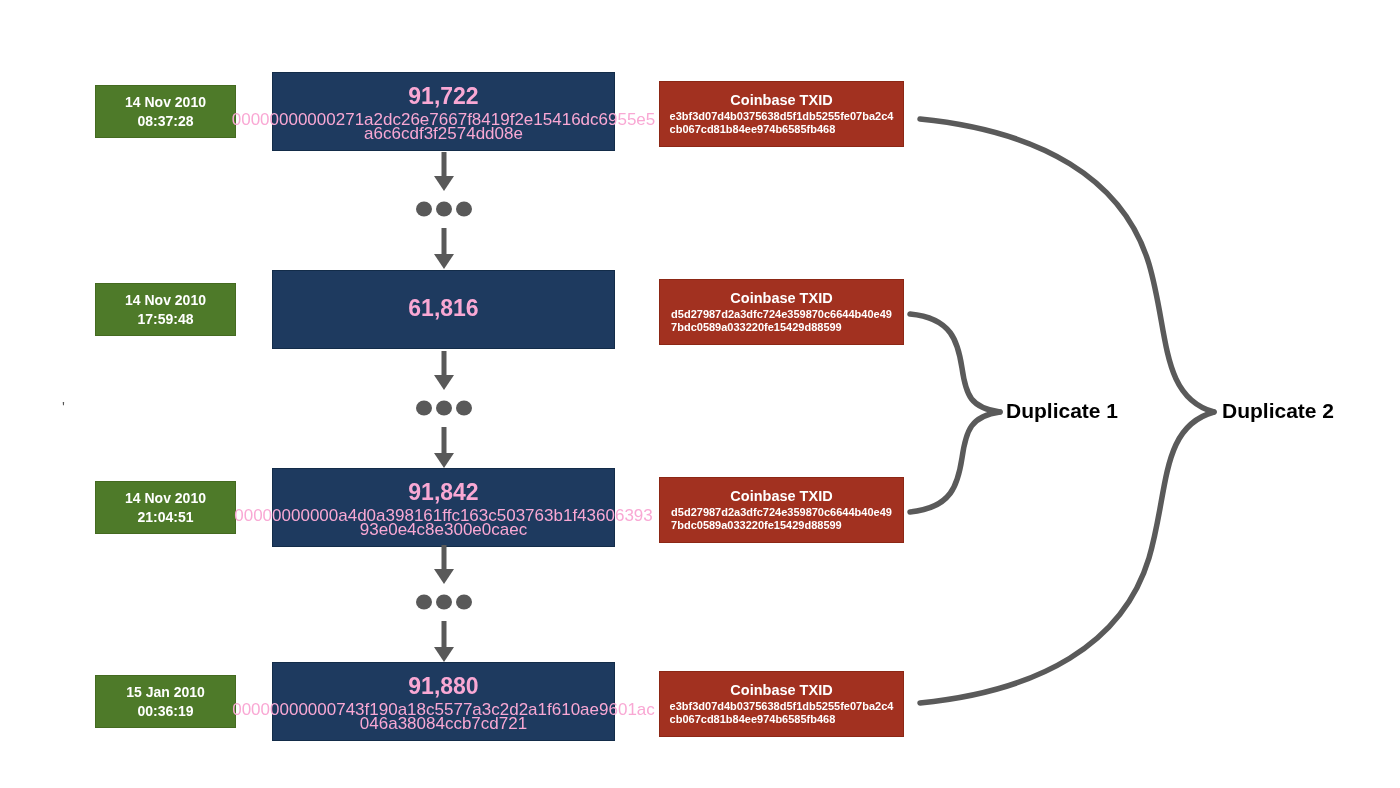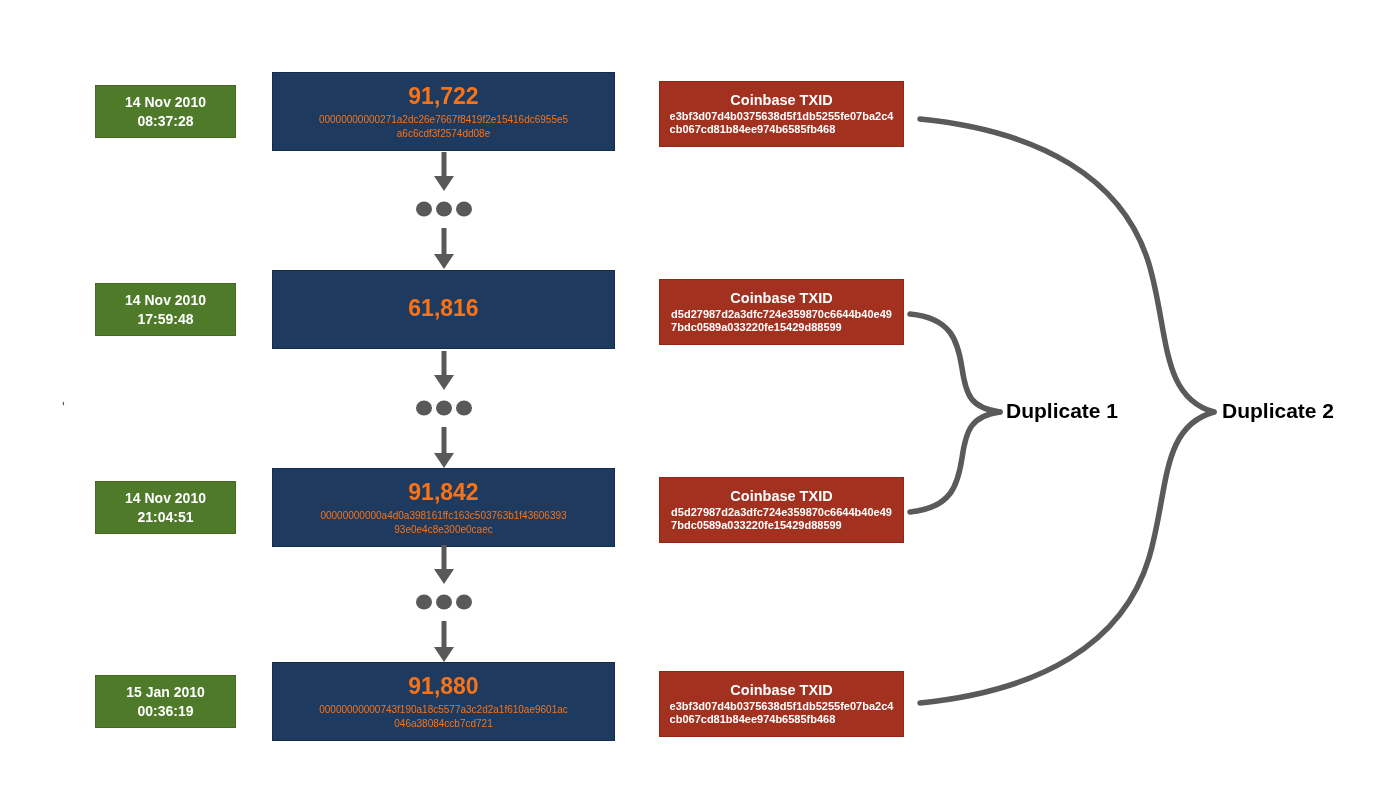--- a/index.html
+++ b/index.html
@@ -24,25 +24,25 @@
     background: #4e7a29; border: 1px solid #446a20;
     color: #ffffff; font-weight: bold; font-size: 14px; line-height: 19px;
     display: flex; flex-direction: column; align-items: center; justify-content: center;
     text-align: center;
   }
 
   .blockbox {
     position: absolute; left: 272px; top: 0;
     width: 343px; height: 79px;
     background: #1e3a5f; border: 1px solid #132c49;
-    color: #f97316; text-align: center;
+    color: #f9a8d4; text-align: center;
     display: flex; flex-direction: column; align-items: center; justify-content: center;
   }
   .block-height { font-size: 23px; font-weight: bold; line-height: 26px; margin-bottom: 4px; }
-  .block-hash { font-size: 10px; line-height: 14px; }
+  .block-hash { font-size: 17px; line-height: 14px; }
 
   .txbox {
     position: absolute; left: 659px; top: 9px;
     width: 245px; height: 66px;
     background: #a23120; border: 1px solid #8c2715;
     color: #ffffff; text-align: left;
     display: flex; flex-direction: column; align-items: center; justify-content: center;
   }
   .tx-title { font-size: 14.5px; font-weight: bold; line-height: 17px; margin-bottom: 1px; }
   .tx-hash { font-size: 11px; line-height: 13px; font-weight: bold; }

